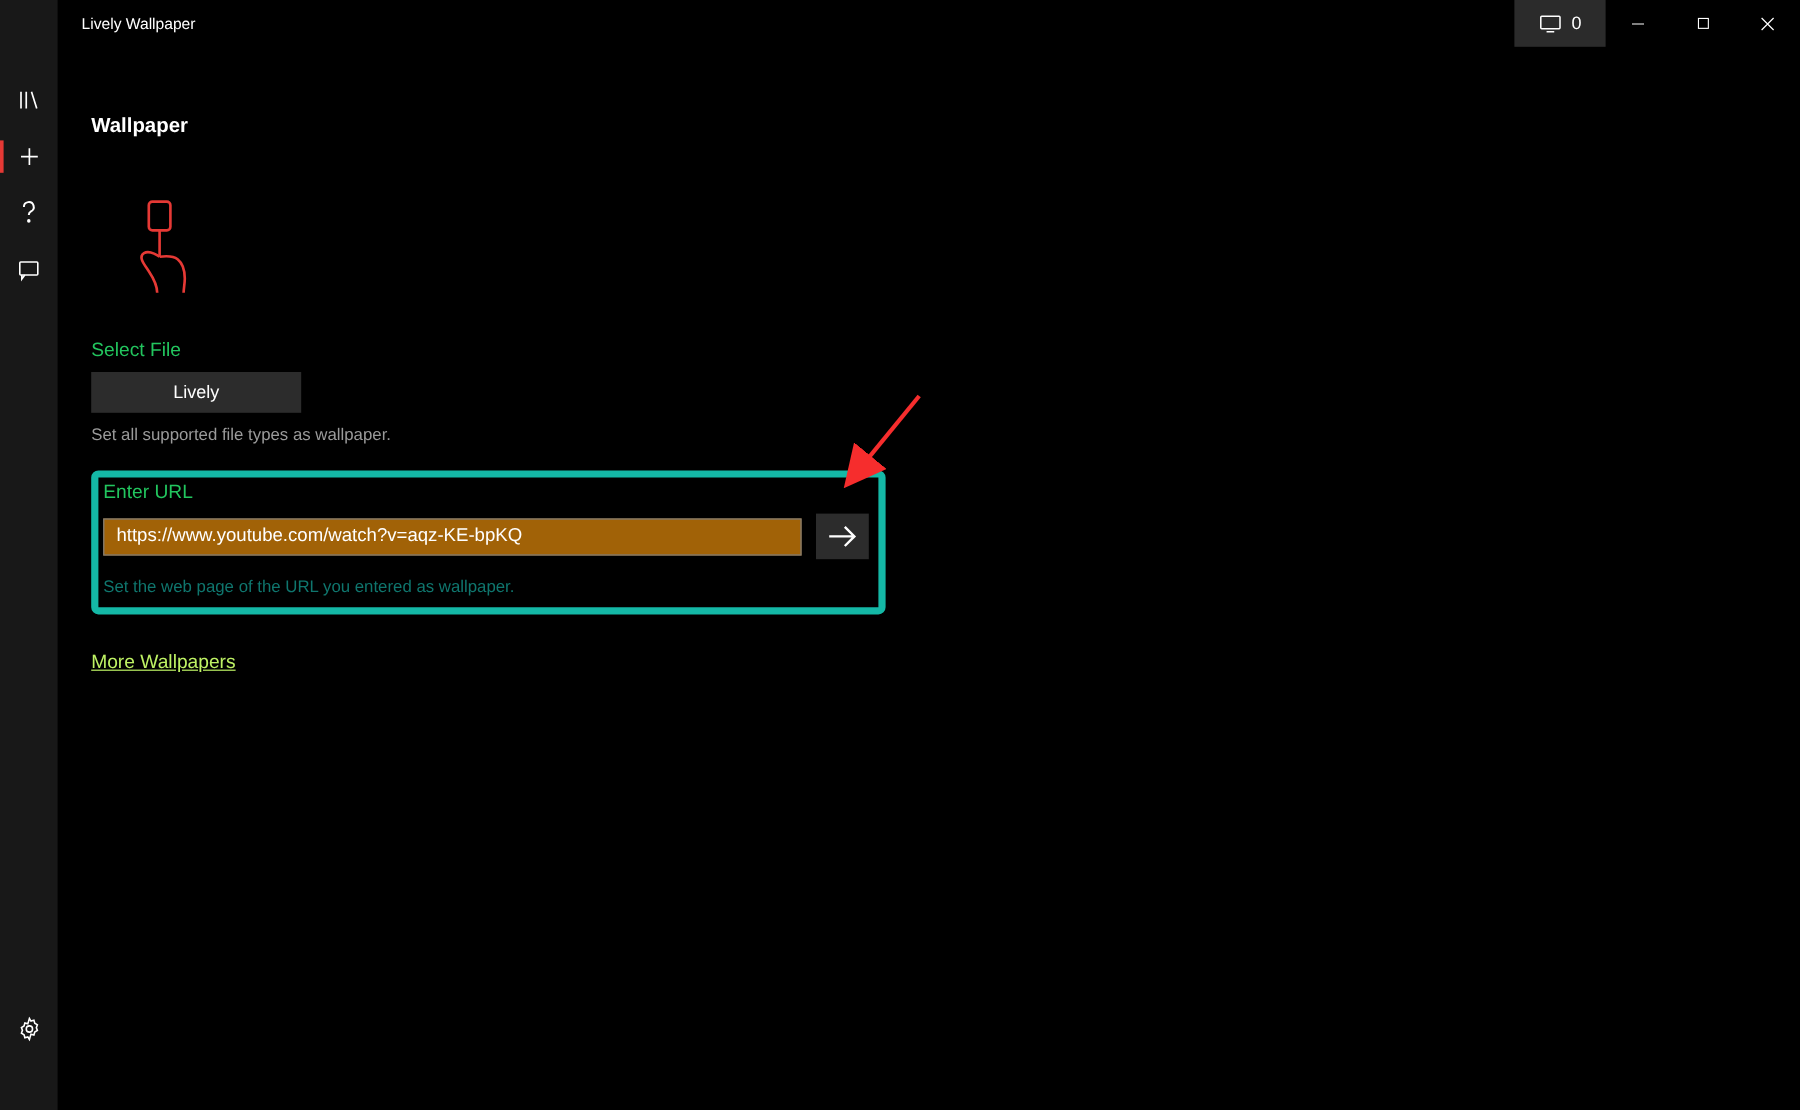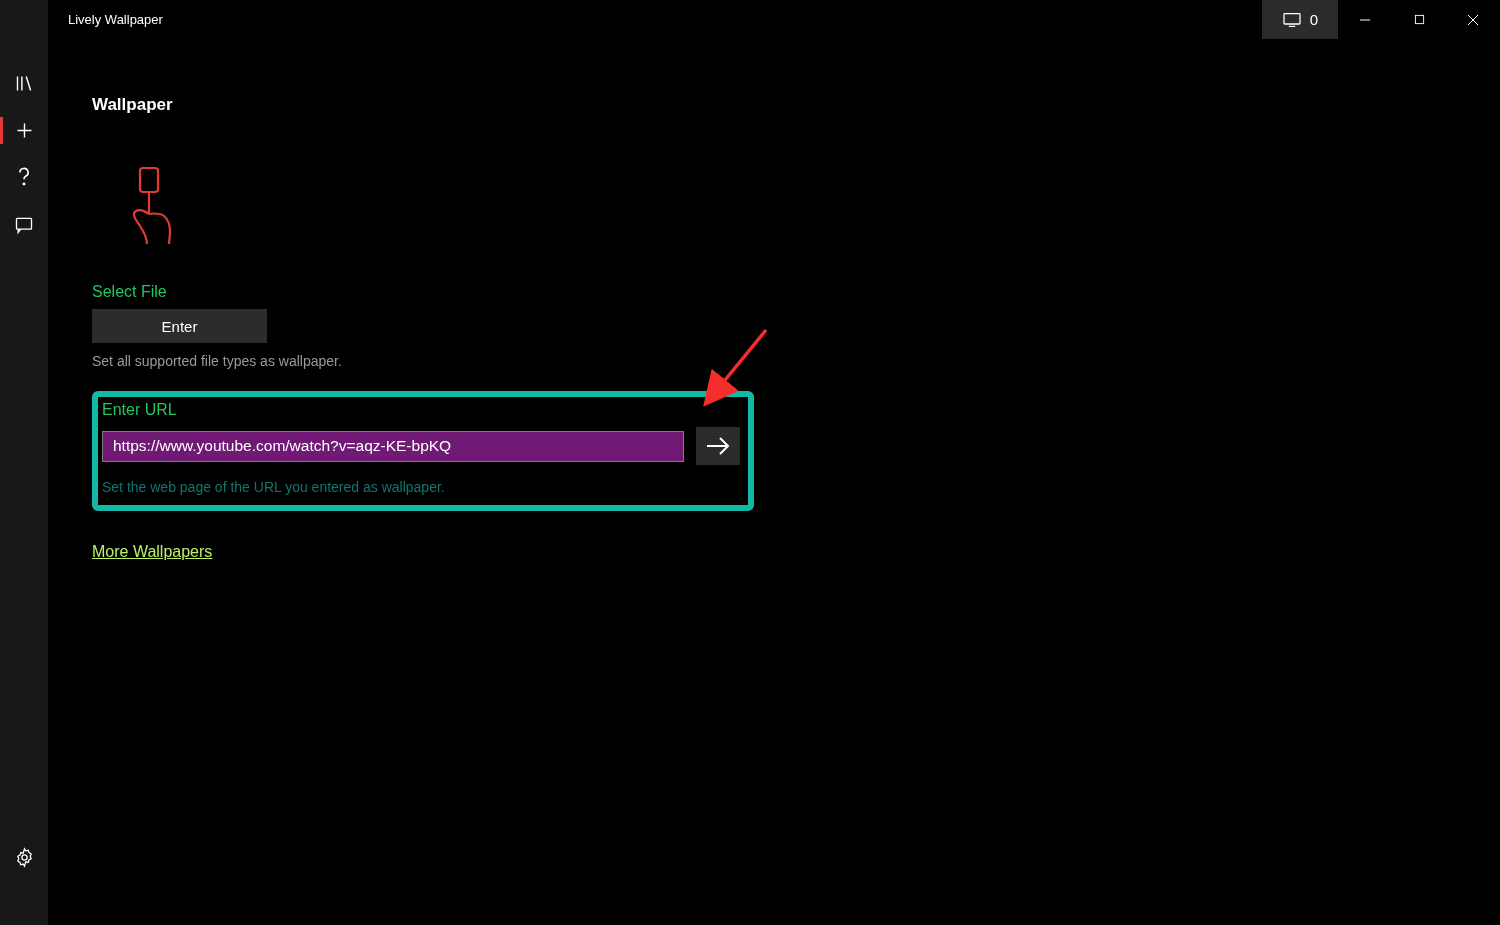--- a/index.html
+++ b/index.html
@@ -73,21 +73,21 @@
     height: 39px;
     display: flex;
     align-items: center;
     justify-content: center;
     cursor: pointer;
   }
   .win-btn svg { stroke: #fff; }
 
   
   .content {
-    padding: 44px 28px 0 44px;
+    padding: 44px 28px 0 28px;
     flex: 1;
   }
   .page-title {
     font-size: 17px;
     font-weight: 600;
     margin-bottom: 50px;
   }
   .drag-area {
     margin-left: 12px;
     margin-bottom: 28px;
@@ -132,21 +132,21 @@
   }
   .url-row {
     display: flex;
     align-items: center;
     gap: 12px;
     margin-top: 6px;
   }
   .url-input {
     flex: 0 0 582px;
     height: 31px;
-    background: #701a75;
+    background: #a16207;
     border: 1px solid #7e7e7e;
     color: #fff;
     font-size: 15.5px;
     padding: 0 10px;
     font-family: inherit;
   }
   .go-btn {
     width: 48px;
     height: 38px;
     background: #2c2c2c;
@@ -250,21 +250,21 @@
       <svg width="70" height="86" viewBox="0 0 70 86" fill="none" stroke="#e53935" stroke-width="2.2" style="margin-left:14px">
         <rect x="22" y="3" width="18" height="24" rx="3"></rect>
         <path d="M31 27 v22"></path>
         <path d="M31 49 c0 0 -8 -6 -13 -3 c-5 3 0 9 4 15 c4 6 7 13 7 18"></path>
         <path d="M31 49 c0 0 10 -2 15 2 c5 4 6 10 6 16 c0 4 -1 9 -1 12"></path>
       </svg>
     </div>
 
 
     <div class="field-label">Select File</div>
-    <button class="browse-btn">Enter</button>
+    <button class="browse-btn">Lively</button>
     <div class="hint">Set all supported file types as wallpaper.</div>
 
     <div class="url-block">
       <div class="field-label">Enter URL</div>
       <div class="url-row">
         <input class="url-input" type="text" value="https://www.youtube.com/watch?v=aqz-KE-bpKQ" style="">
         <button class="go-btn">
           <svg width="26" height="22" viewBox="0 0 26 22" stroke="#fff" fill="none" stroke-width="2">
             <path d="M2 11 h20 M15 3 l8 8 -8 8"></path>
           </svg>

